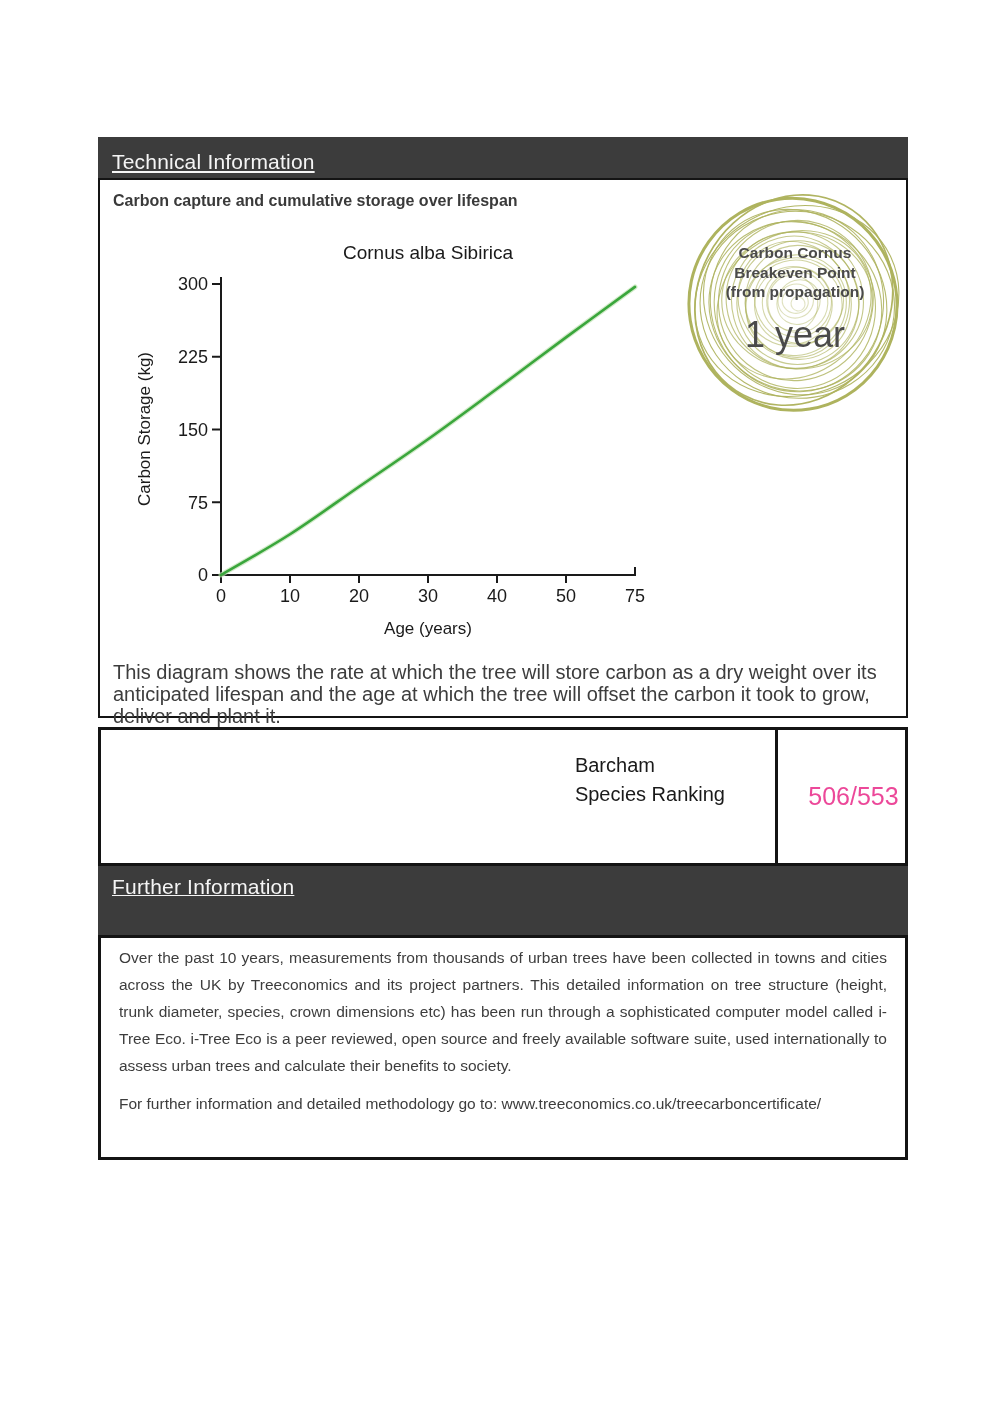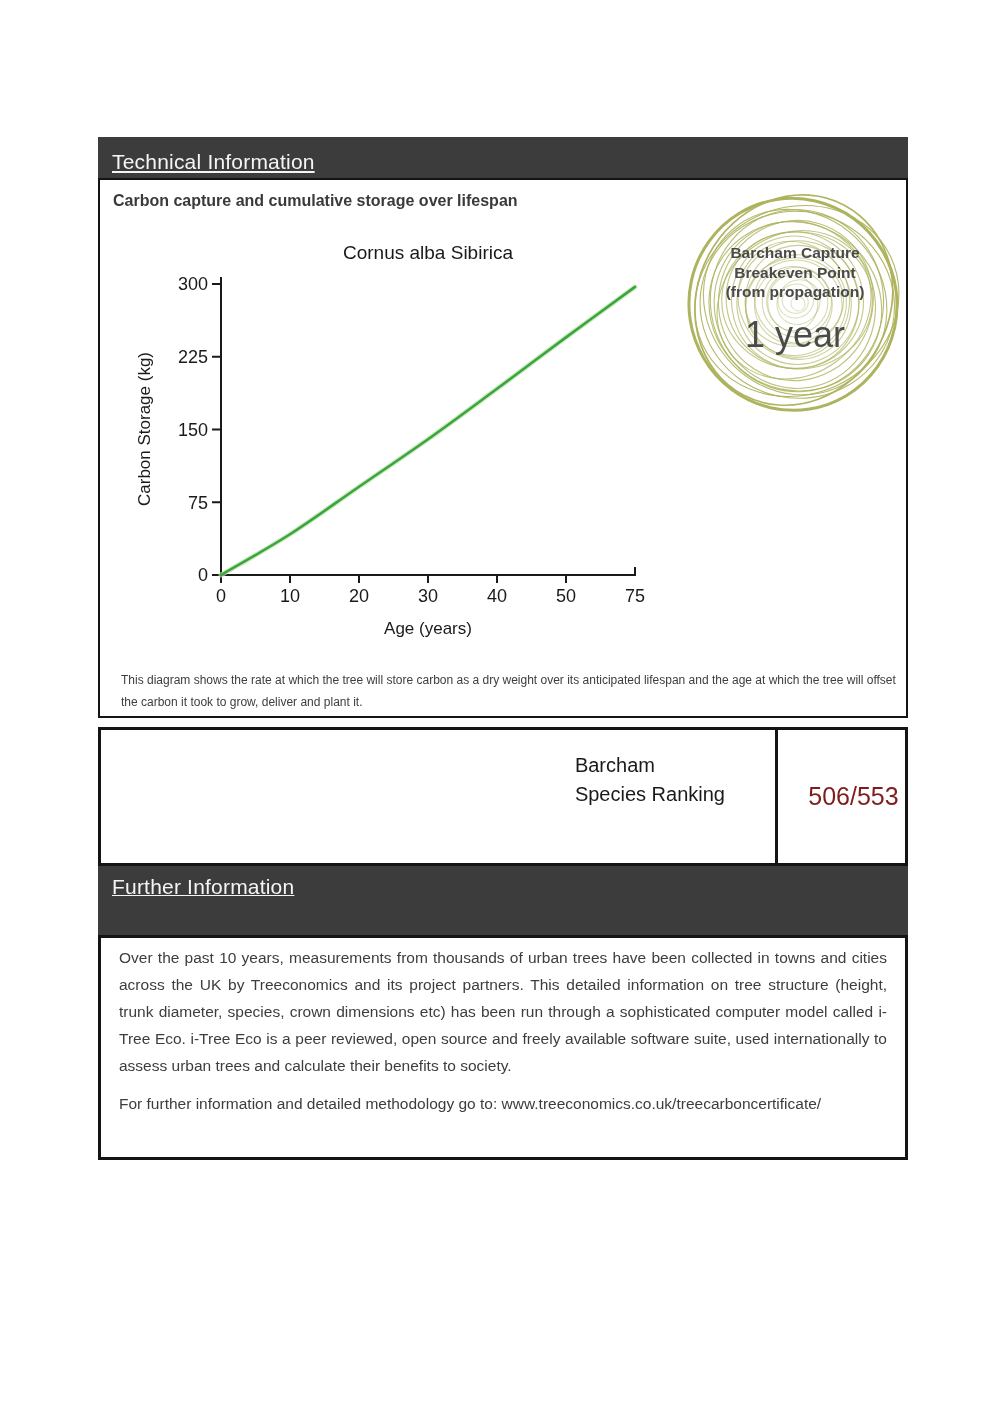--- a/index.html
+++ b/index.html
@@ -22,31 +22,31 @@
   .chart-svg{position:absolute;left:30px;top:51px;}
   .chart-svg text{font-family:"Liberation Sans",sans-serif;fill:#1a1a1a;}
 
   
   .badge{position:absolute;left:583px;top:11px;width:224px;height:224px;}
   .badge svg{position:absolute;left:0;top:0;}
   .badge-text{position:absolute;left:0;top:52px;width:100%;text-align:center;}
   .badge-title{font-size:15.5px;font-weight:bold;color:#4a4a4a;line-height:19.5px;}
   .badge-value{margin-top:12px;font-size:36px;color:#4a4a4a;}
 
-  .description{position:absolute;left:13px;top:481px;width:782px;margin:8px;
-               font-size:12px;line-height:22px;color:#3d3d3d;}
+  .description{position:absolute;left:13px;top:481px;width:782px;margin:0;
+               font-size:20px;line-height:22px;color:#3d3d3d;}
 
   
   .ranking{position:absolute;left:98px;top:727px;width:810px;height:139px;background:#fff;
            border:3px solid #141414;box-sizing:border-box;display:flex;gap:24px;}
   .rank-left{width:677px;box-sizing:border-box;display:flex;justify-content:flex-end;
              padding:21px 50px 0 0;border-right:3px solid #141414;}
   .rank-label{font-size:20px;line-height:29px;color:#1a1a1a;text-align:left;}
   .rank-right{flex:1;display:flex;align-items:center;justify-content:center;}
-  .rank-value{font-size:25px;color:#7f1d1d;}
+  .rank-value{font-size:25px;color:#ec4899;}
 
   .panel-further p{margin:0;font-size:15.5px;line-height:27px;color:#3d3d3d;text-align:justify;}
   .panel-further p.link-line{margin-top:11px;text-align:left;}
 </style>
 </head>
 <body>
 
 <div class="page">
 
   <div class="bar bar-tech">
@@ -114,21 +114,21 @@
           <ellipse cx="114.1" cy="114.6" rx="87.7" ry="83.3" transform="rotate(33 112 112)" fill="none" stroke="#aeb35e" stroke-width="1.1" opacity="0.86"></ellipse>
           <ellipse cx="109.9" cy="109.9" rx="91.0" ry="86.6" transform="rotate(86 112 112)" fill="none" stroke="#aeb35e" stroke-width="1.1" opacity="0.88"></ellipse>
           <ellipse cx="111.3" cy="112.6" rx="88.4" ry="95.9" transform="rotate(139 112 112)" fill="none" stroke="#aeb35e" stroke-width="1.1" opacity="0.90"></ellipse>
           <ellipse cx="114.6" cy="113.3" rx="97.4" ry="93.3" transform="rotate(12 112 112)" fill="none" stroke="#aeb35e" stroke-width="1.1" opacity="0.93"></ellipse>
           <ellipse cx="111.0" cy="109.5" rx="93.6" ry="103.8" transform="rotate(65 112 112)" fill="none" stroke="#aeb35e" stroke-width="1.1" opacity="0.95"></ellipse>
           <ellipse cx="110.0" cy="114.4" rx="107.5" ry="96.4" transform="rotate(118 112 112)" fill="none" stroke="#aeb35e" stroke-width="1.7" opacity="0.98"></ellipse>
           <ellipse cx="114.2" cy="111.0" rx="104.0" ry="106.0" transform="rotate(171 112 112)" fill="none" stroke="#aeb35e" stroke-width="3" opacity="1.00"></ellipse>
         </svg>
       <div class="badge-text">
         <div class="badge-title">
-          <div>Barcham Capture</div>
+          <div>Carbon Cornus</div>
           <div>Breakeven Point</div>
           <div>(from propagation)</div>
         </div>
         <div class="badge-value">1 year</div>
       </div>
     </div>
 
     <p class="description">This diagram shows the rate at which the tree will store carbon as a dry weight over its anticipated lifespan and the age at which the tree will offset the carbon it took to grow, deliver and plant it.</p>
   </div>
 

